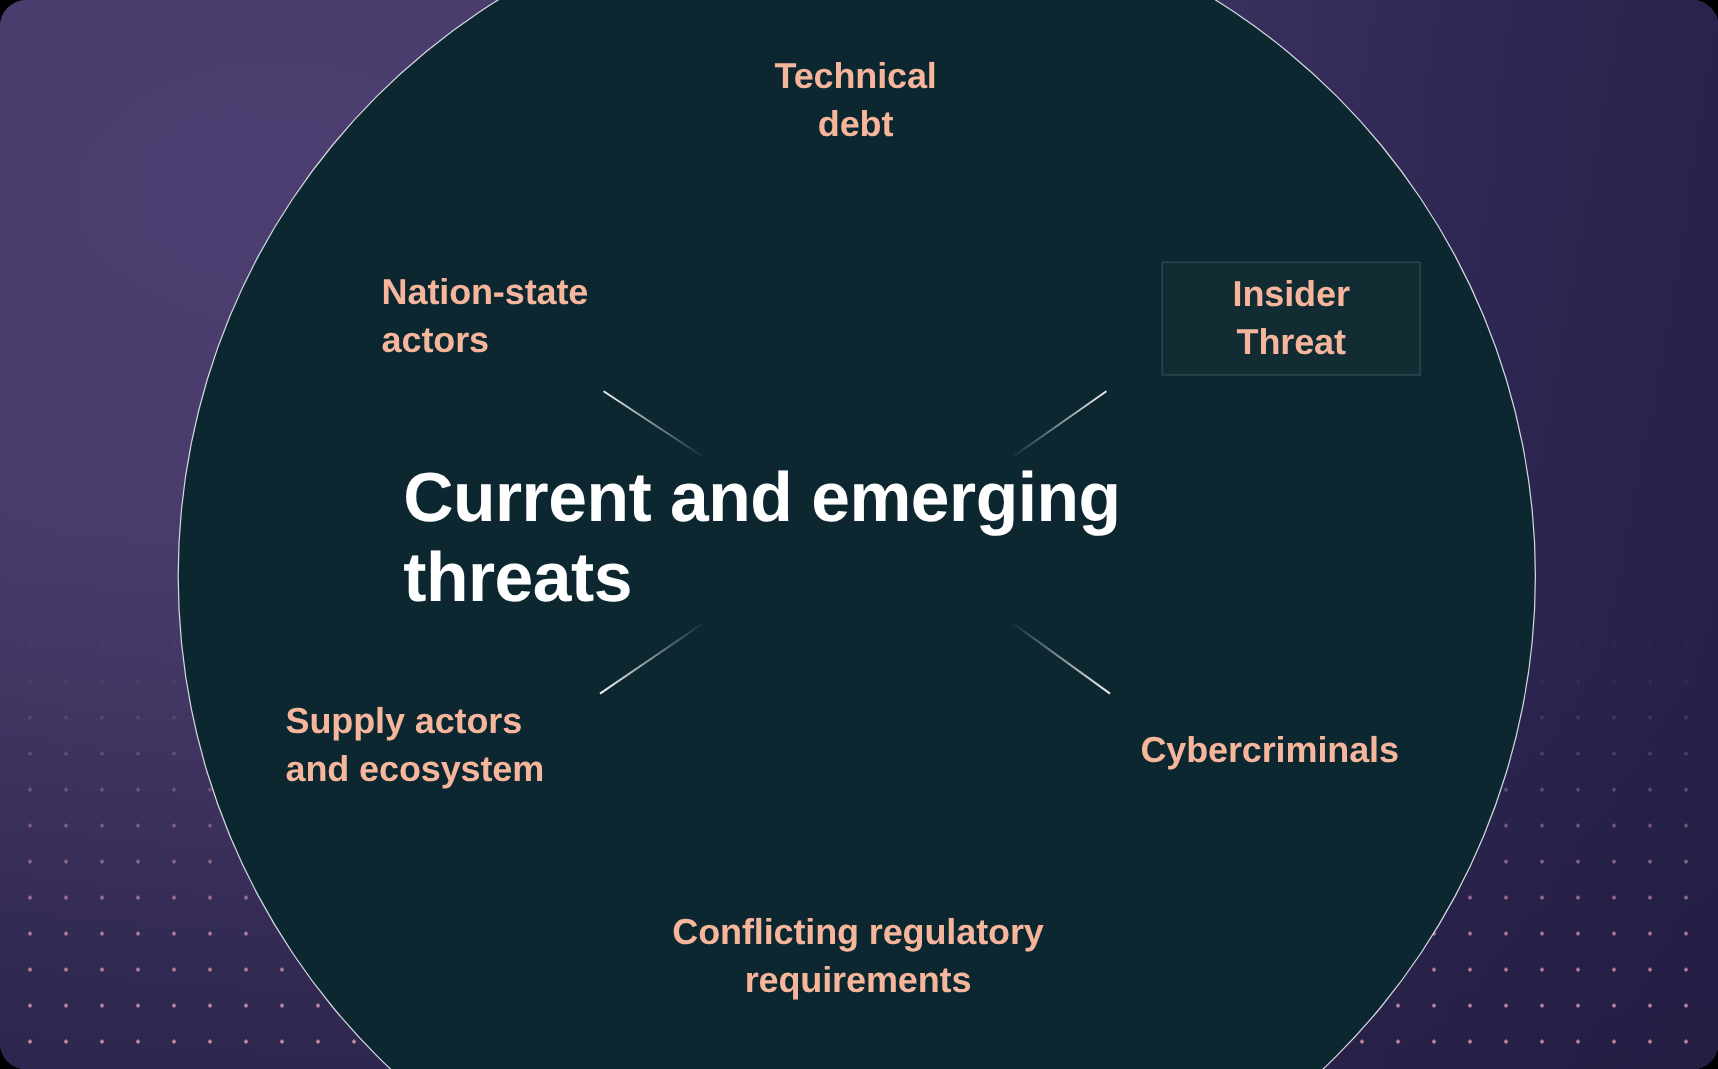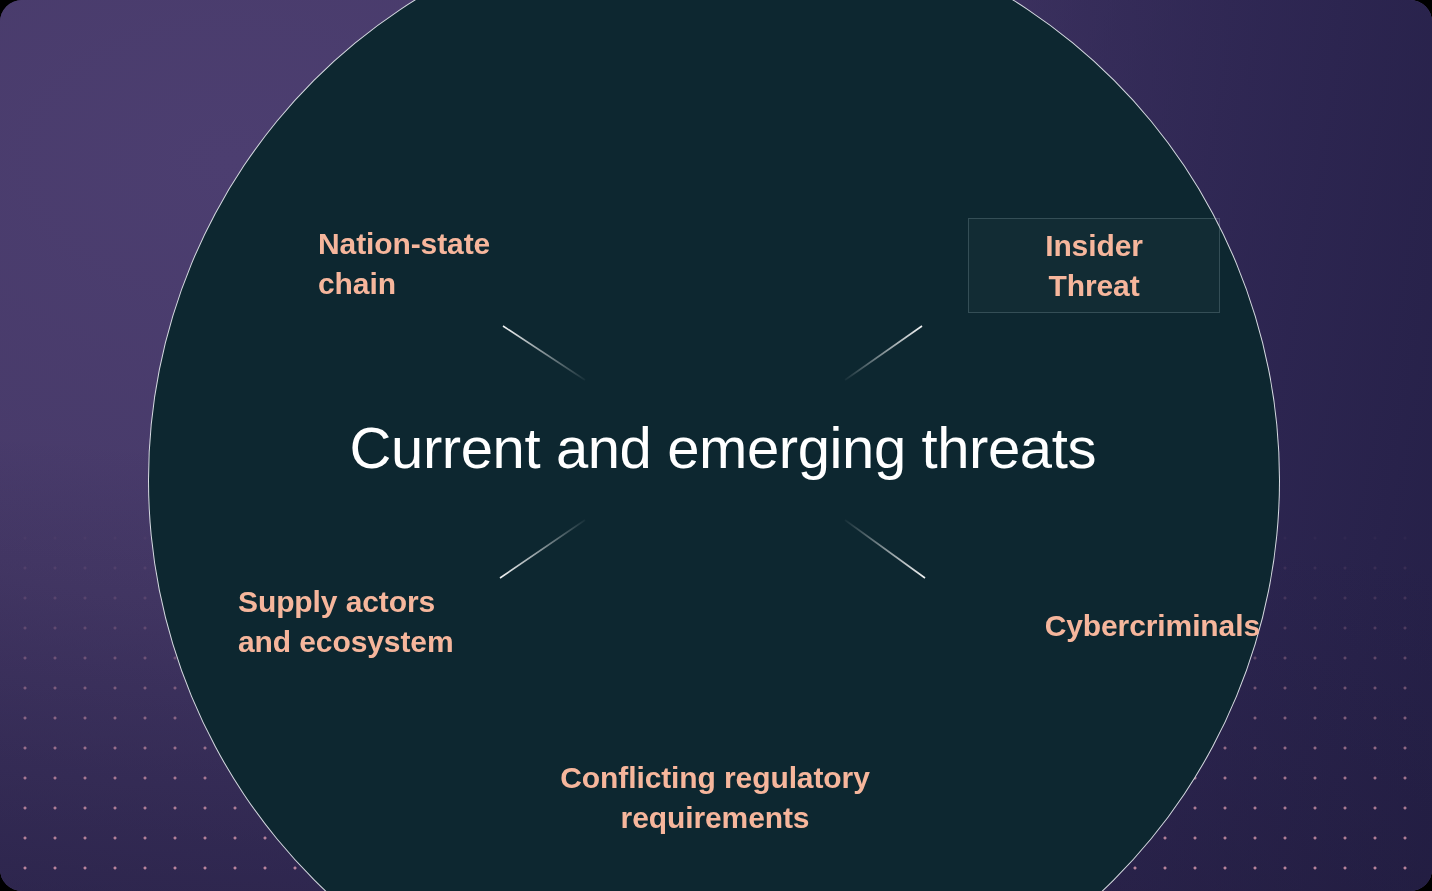--- a/index.html
+++ b/index.html
@@ -73,49 +73,49 @@
     pointer-events: none;
   }
 
   
   .center-title {
     position: absolute;
     left: 50%;
     top: 448px;
     transform: translate(-50%, -50%);
     width: 760px;
-    text-align: right;
+    text-align: left;
     color: #ffffff;
     font-size: 58px;
-    font-weight: 400;
+    font-weight: 700;
     line-height: 1.13;
     letter-spacing: -0.4px;
   }
 
   
   .label {
     position: absolute;
     color: #F6B69C;
     font-size: 30px;
     font-weight: 700;
     line-height: 1.32;
     letter-spacing: -0.1px;
     white-space: pre-line;
   }
 
   #lbl-technical   { left: 578px; top: 44px;  width: 270px; text-align: center; }
   #lbl-nation      { left: 318px; top: 224px; width: 300px; text-align: left; }
-  #lbl-insider     { left: 968px; top: 218px; width: 252px; height: 95px;
+  #lbl-insider     { left: 968px; top: 218px; width: 216px; height: 95px;
                      display: flex; flex-direction: column; align-items: center;
                      justify-content: center; text-align: center;
                      background: rgba(255,255,255,0.022);
                      border: 1px solid rgba(175,200,210,0.22);
                      box-sizing: border-box; }
   #lbl-supply      { left: 238px; top: 582px; width: 330px; text-align: left; }
-  #lbl-cyber       { left: 960px; top: 606px; width: 300px; text-align: right; }
+  #lbl-cyber       { left: 908px; top: 606px; width: 300px; text-align: center; }
   #lbl-regulatory  { left: 470px; top: 735px; width: 490px; text-align: center; margin-top: 23px; }
 </style>
 </head>
 <body>
 
 <div id="slide">
 
   <div class="bg-base"></div>
   <div class="bg-tint-right"></div>
   <div class="bg-tint-bottom"></div>
@@ -155,23 +155,25 @@
     <line x1="715" y1="536" x2="715" y2="707" stroke="url(#gradDown)" stroke-width="1.6"></line>
     <line x1="585" y1="380" x2="503" y2="326" stroke="url(#gradDiagTL)" stroke-width="1.6"></line>
     <line x1="845" y1="380" x2="922" y2="326" stroke="url(#gradDiagTR)" stroke-width="1.6"></line>
     <line x1="585" y1="520" x2="500" y2="578" stroke="url(#gradDiagBL)" stroke-width="1.6"></line>
     <line x1="845" y1="520" x2="925" y2="578" stroke="url(#gradDiagBR)" stroke-width="1.6"></line>
   </svg>
 
   <div class="center-title">Current and
 emerging threats</div>
 
+  <div class="label" id="lbl-technical">Technical
+debt</div>
 
   <div class="label" id="lbl-nation">Nation-state
-chain</div>
+actors</div>
 
   <div class="label" id="lbl-insider">Insider
 Threat</div>
 
   <div class="label" id="lbl-supply">Supply actors
 and ecosystem</div>
 
   <div class="label" id="lbl-cyber">Cybercriminals</div>
 
   <div class="label" id="lbl-regulatory">Conflicting regulatory

